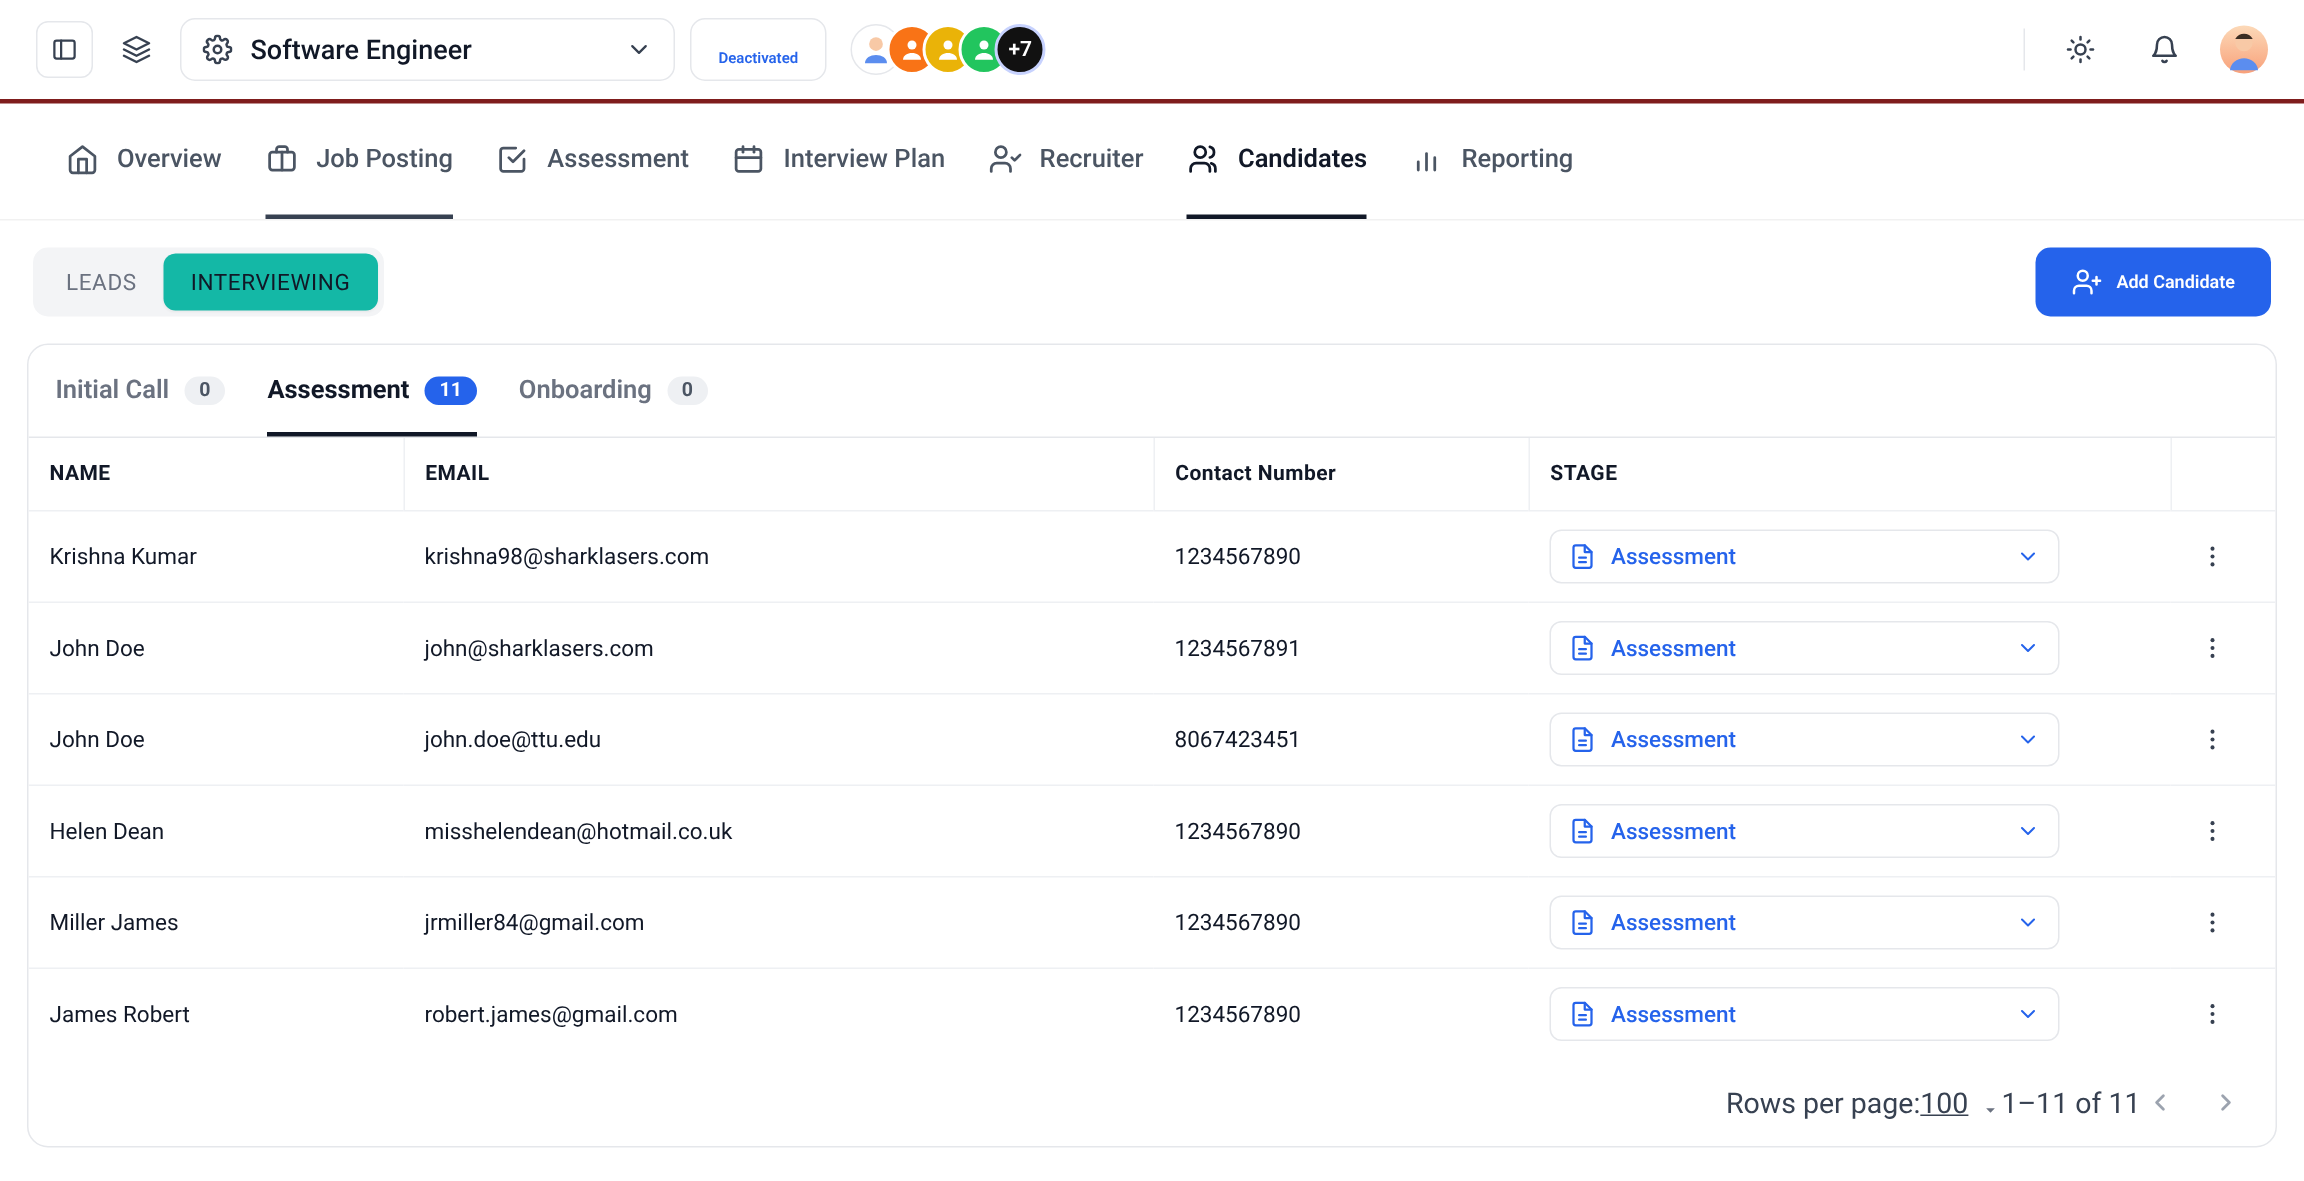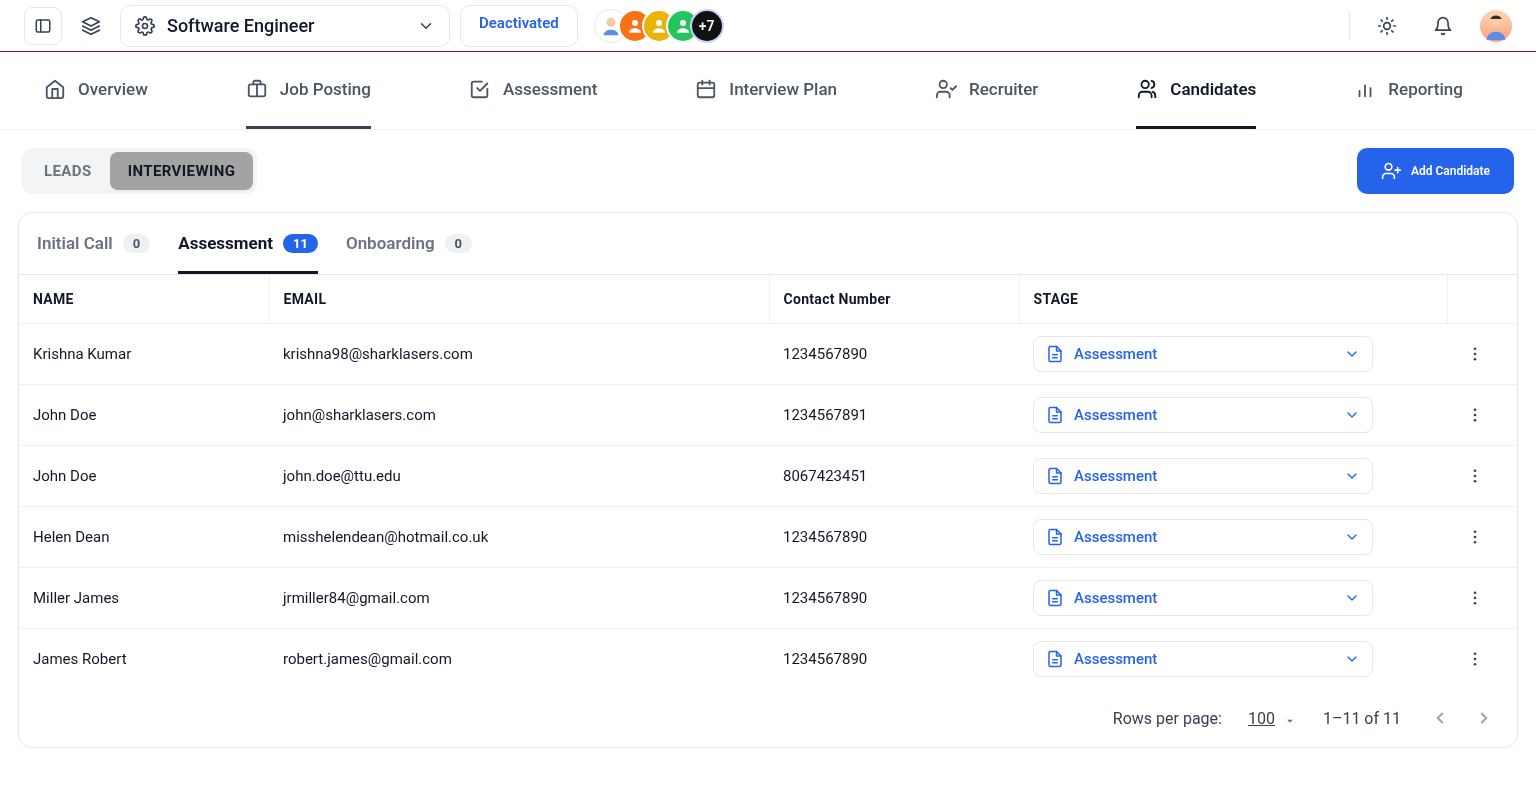--- a/index.html
+++ b/index.html
@@ -6,23 +6,23 @@
   body {
     font-family: -apple-system, BlinkMacSystemFont, "Segoe UI", Roboto, Helvetica, Arial, sans-serif;
     background: #fff;
     color: #111827;
     font-size: 15px;
   }
   .topbar {
     display: flex;
     align-items: center;
     padding: 8px 24px 8px 24px;
-    border-bottom: 1px solid #7f1d1d;
+    border-bottom: 3px solid #7f1d1d;
     gap: 10px;
-    height: 52px;
+    height: 69px;
   }
   .icon-btn {
     width: 38px;
     height: 38px;
     display: flex;
     align-items: center;
     justify-content: center;
     border-radius: 8px;
     cursor: pointer;
   }
@@ -42,24 +42,24 @@
     font-size: 18px;
     font-weight: 500;
     flex: 1;
   }
   .status-pill {
     border: 1px solid #e5e7eb;
     border-radius: 10px;
     padding: 8px 18px;
     color: #2563eb;
     font-weight: 600;
-    font-size: 15px;
+    font-size: 10px;
     height: 42px;
     display:flex;
-    align-items:flex-start;
+    align-items:flex-end;
   }
   .avatars {
     display: flex;
     align-items: center;
     margin-left: 6px;
   }
   .avatar {
     width: 34px; height: 34px; border-radius: 50%;
     border: 2px solid #fff;
     display:flex; align-items:center; justify-content:center;
@@ -76,21 +76,21 @@
   .vr { width:1px; height:28px; background:#e5e7eb; }
   .profile-av {
     width:32px;height:32px;border-radius:50%;
     background: linear-gradient(180deg,#fcd9b8,#f8a17a);
     display:flex;align-items:center;justify-content:center;
   }
 
   .maintabs {
     display:flex;
     align-items:center;
-    gap: 98px;
+    gap: 29px;
     padding: 0 44px;
     height: 78px;
     border-bottom: 1px solid #f1f1f1;
     overflow-x:auto;
   }
   .maintab {
     display:flex; align-items:center; gap:12px;
     color:#4b5563;
     font-size:17px;
     font-weight:500;
@@ -109,27 +109,27 @@
   }
   .seg {
     display:flex;
     background:#f3f4f6;
     border-radius:10px;
     padding:4px;
   }
   .seg-item {
     padding:10px 18px;
     border-radius:8px;
-    font-weight:700;
+    font-weight:400;
     letter-spacing:0.4px;
     font-size:15px;
     color:#6b7280;
     cursor:pointer;
   }
-  .seg-item.active { background:#a3a3a3; color:#111827; box-shadow: 0 1px 2px rgba(0,0,0,0.05); }
+  .seg-item.active { background:#14b8a6; color:#111827; box-shadow: 0 1px 2px rgba(0,0,0,0.05); }
   .add-btn {
     background:#2563eb;
     color:#fff;
     display:flex; align-items:center; gap:10px;
     padding: 0 24px;
     height:46px;
     border-radius:10px;
     font-weight:600;
     font-size:12px;
     cursor:pointer;
@@ -190,24 +190,23 @@
     cursor:pointer;
   }
   .stage-chip .left { display:flex; align-items:center; gap:10px; }
   .dots-btn {
     width:28px;height:28px;display:flex;align-items:center;justify-content:center;
     cursor:pointer;border-radius:6px;
   }
 
   .pagination {
     display:flex; justify-content:flex-end; align-items:center;
-    gap:26px;
     padding:16px 20px;
     color:#374151;
-    font-size:16px;
+    font-size:19px;
   }
   .rows-sel { display:flex; align-items:flex-end; gap:8px; cursor:pointer;text-decoration:underline;}
   .page-nav { display:flex; gap:18px; }
   .chev { width:26px;height:26px;display:flex;align-items:center;justify-content:center;color:#6b7280;cursor:pointer;}
 
   .svg-icon { flex:0 0 auto; }
 
   .th-border { border-left:1px solid #eef0f3; }
 
   .avatar-person {

